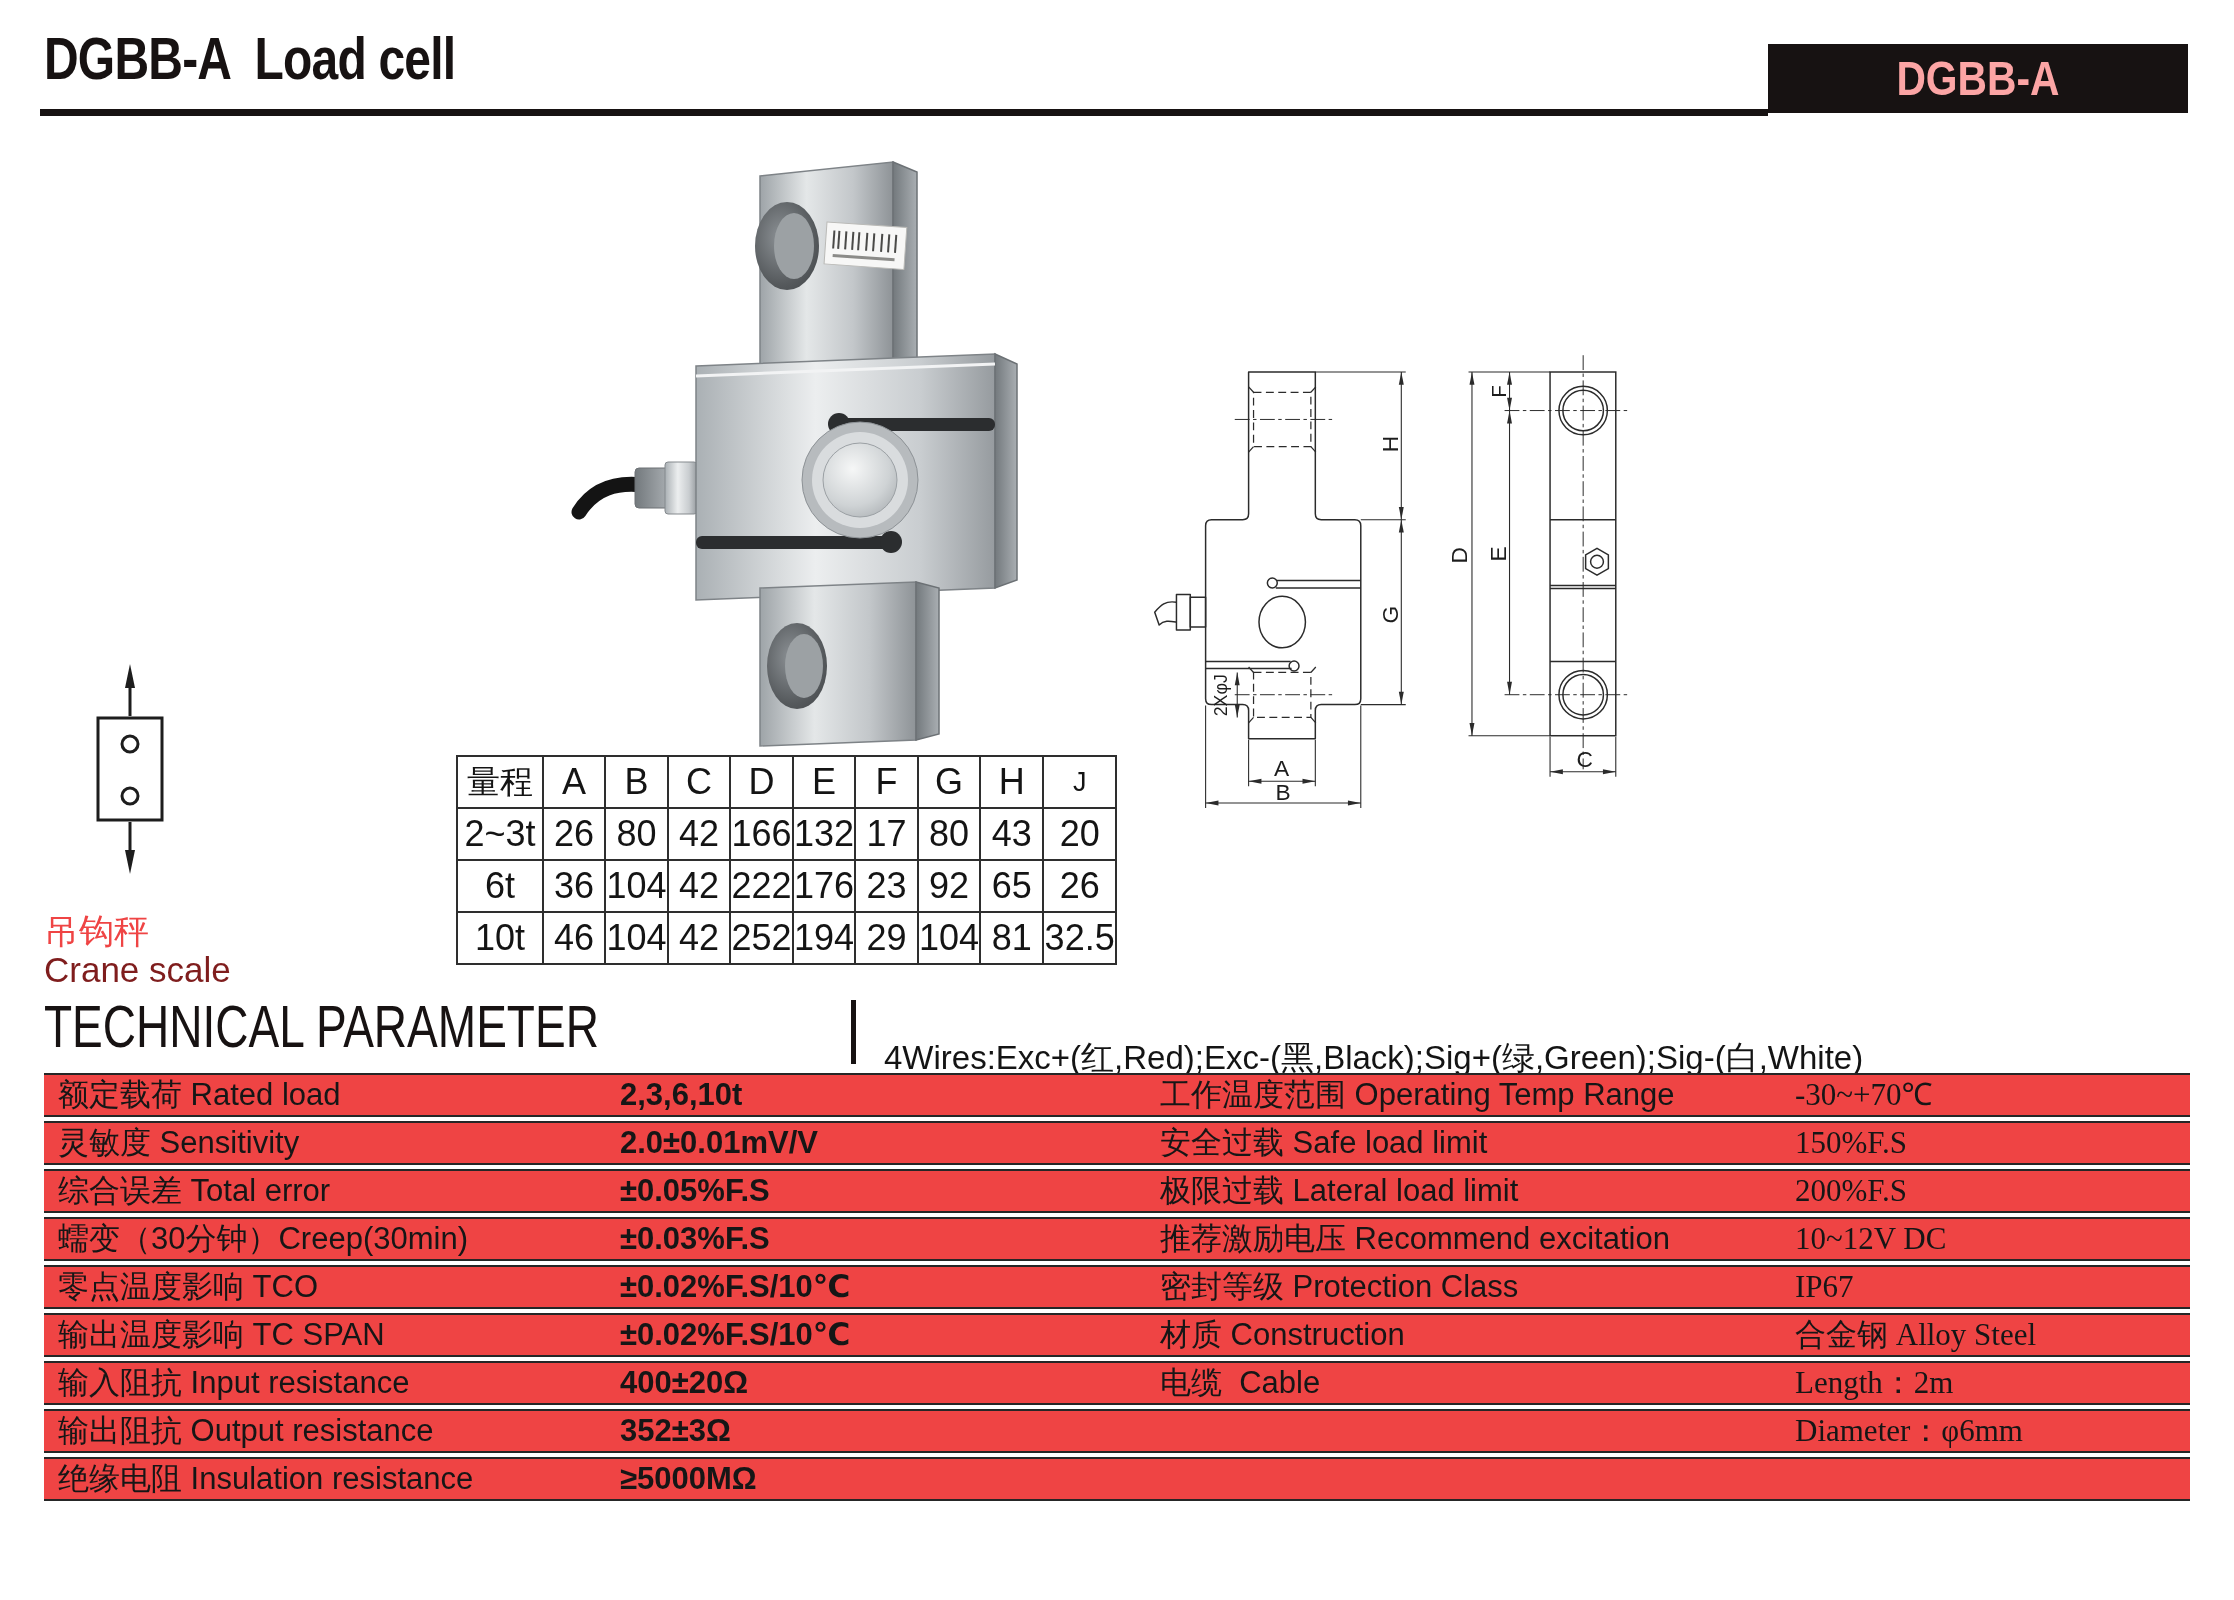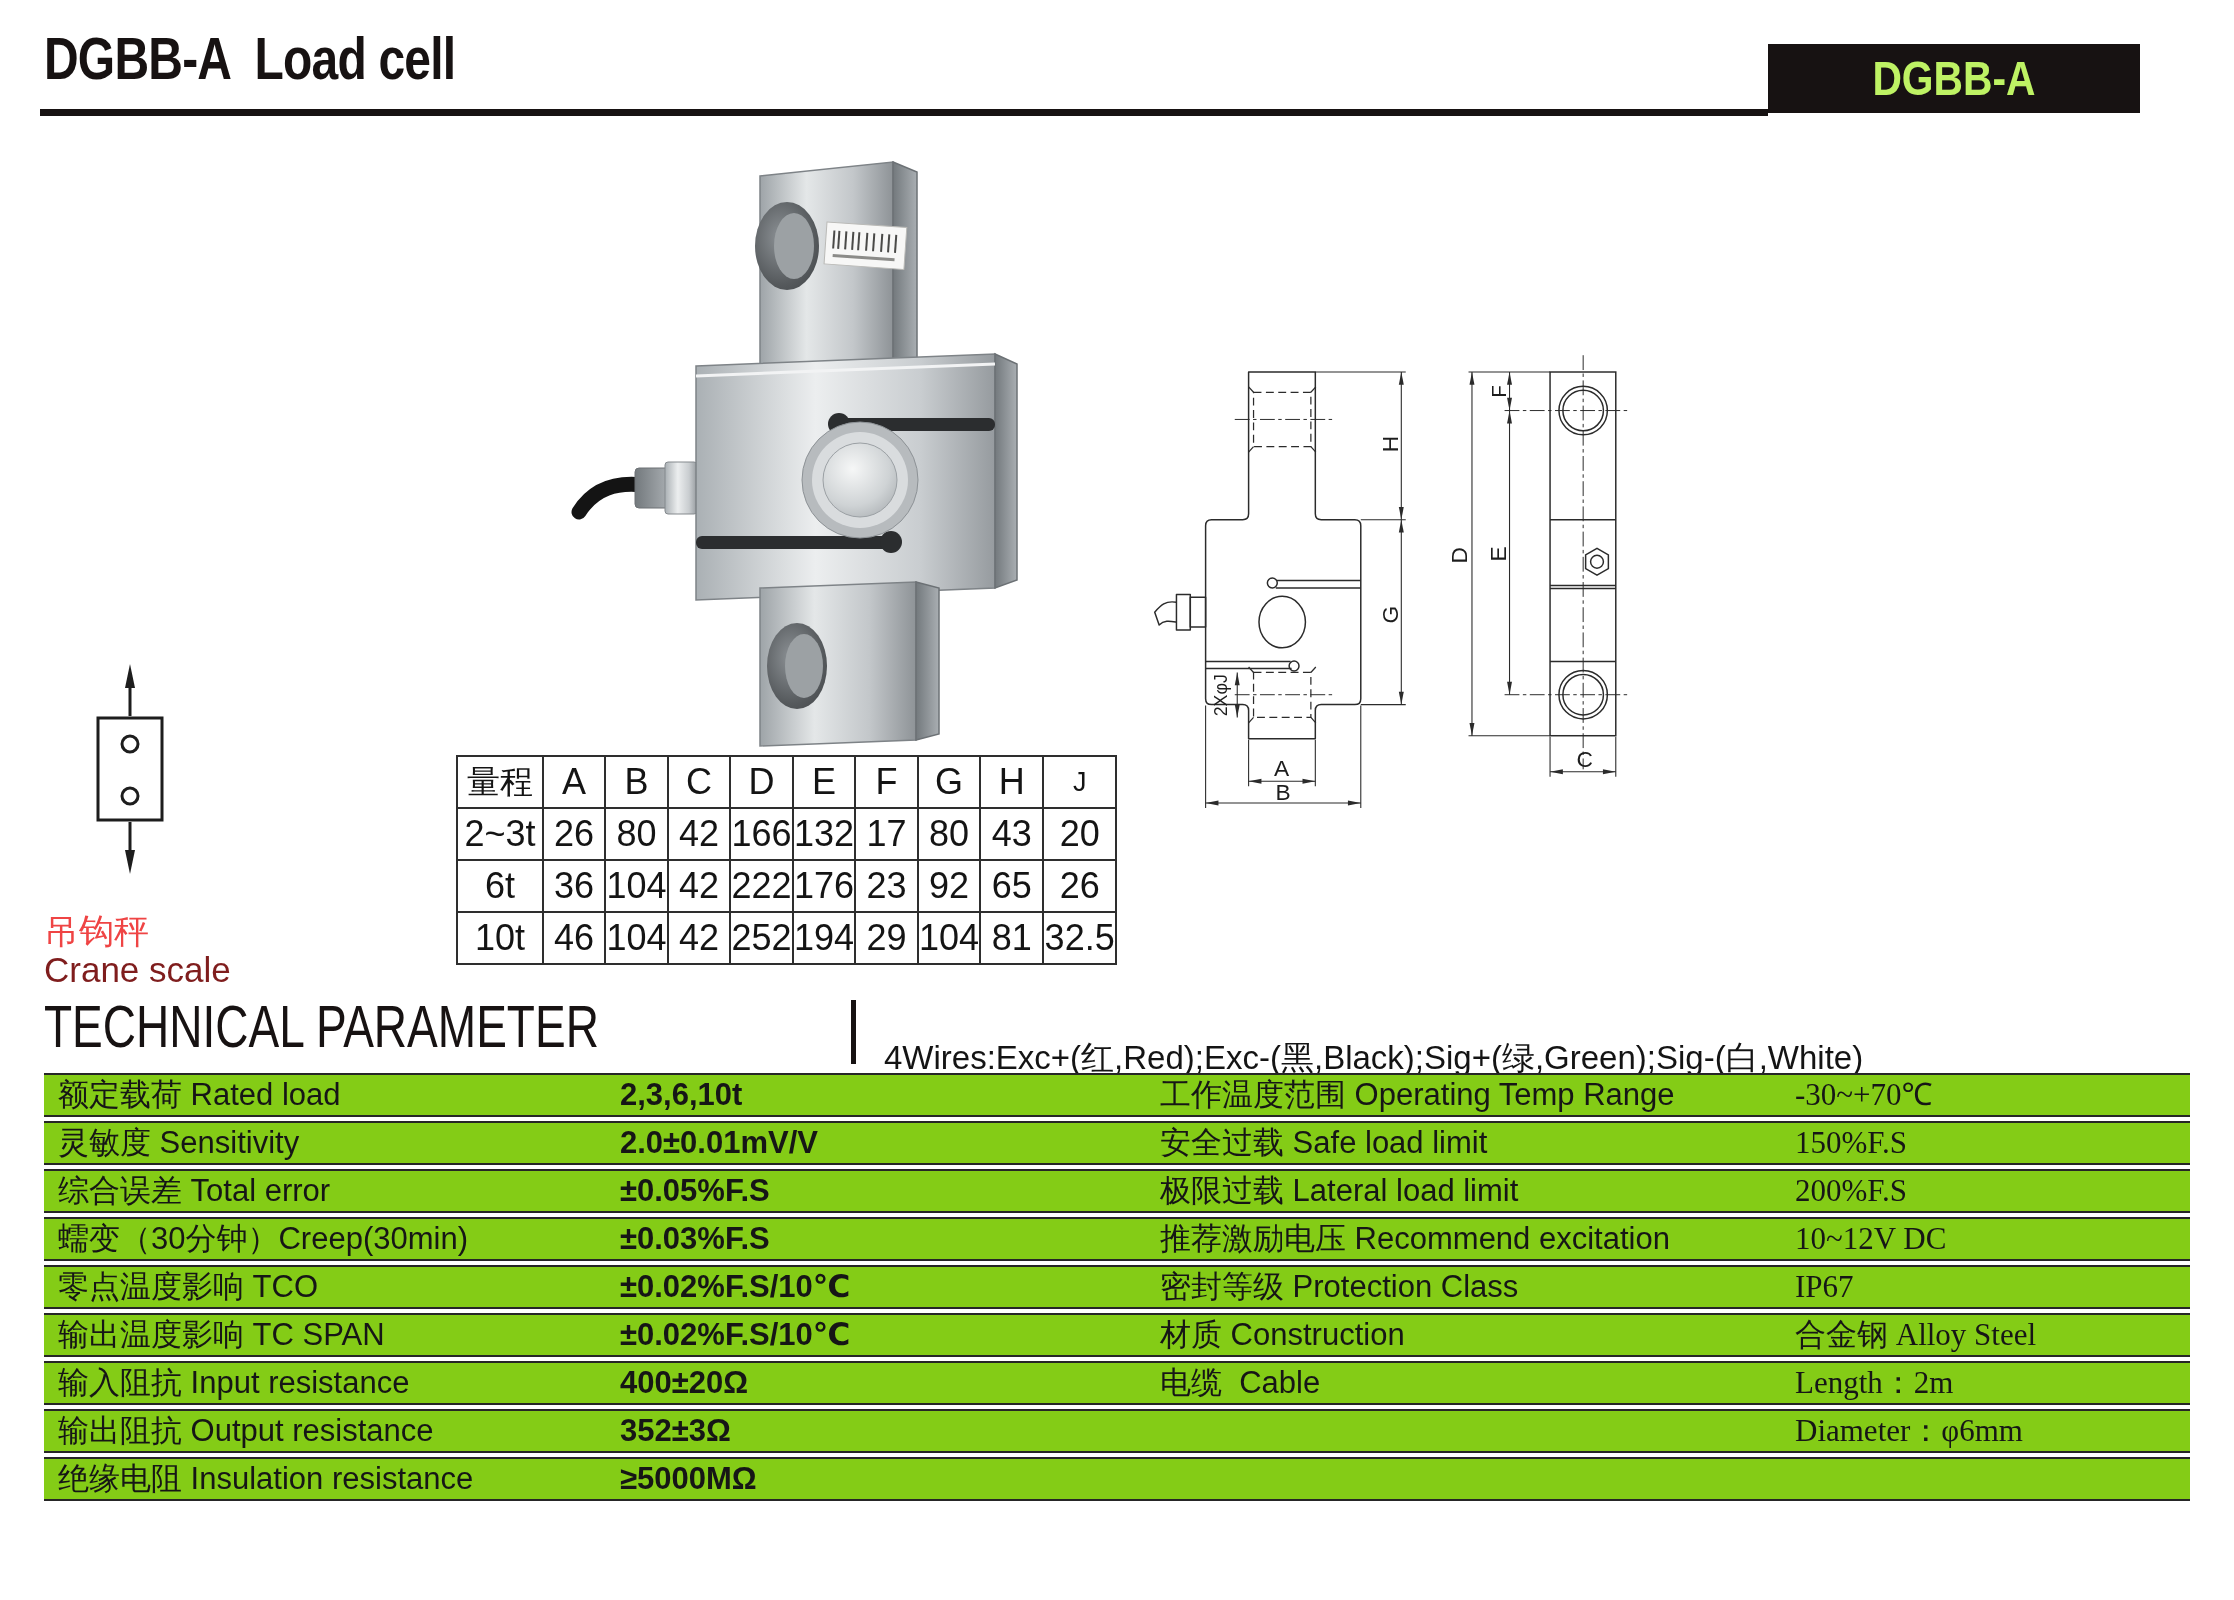--- a/index.html
+++ b/index.html
@@ -1,38 +1,38 @@
 <!DOCTYPE html>
 <html><head>
 <meta charset="utf-8">
 <style>
   html,body{margin:0;padding:0;background:#ffffff;}
   body{width:2234px;height:1600px;position:relative;font-family:"Liberation Sans","DejaVu Sans",sans-serif;color:#1b1b1b;overflow:hidden;}
   .abs{position:absolute;}
   
   .page-title{left:44px;top:24px;font-size:60px;font-weight:bold;letter-spacing:-1px;transform:scaleX(.80);transform-origin:left top;white-space:pre;color:#171212;}
   .title-rule{left:40px;top:109px;width:1728px;height:7px;background:#171212;}
-  .model-badge{left:1768px;top:44px;width:372px;height:69px;background:#171212;color:#bef264;display:flex;align-items:center;justify-content:center;}
+  .model-badge{left:1768px;top:44px;width:420px;height:69px;background:#171212;color:#fca5a5;display:flex;align-items:center;justify-content:center;}
   .model-badge span{font-size:48px;font-weight:bold;transform:scaleX(.85);letter-spacing:0px;}
   
   table.dims{left:456px;top:755px;border-collapse:collapse;table-layout:fixed;position:absolute;}
   table.dims td{border:2px solid #2e2e2e;height:50px;text-align:center;vertical-align:middle;font-size:36px;padding:0;color:#141414;}
   table.dims td.cn{font-size:33px;}
   table.dims td.small{font-size:27px;}
   
   .crane-cn{left:44px;top:908px;font-size:35px;color:#ef4444;}
   .crane-en{left:44px;top:950px;font-size:35px;color:#7f1d1d;}
   
   .sec-row{left:44px;top:993px;height:70px;display:flex;align-items:flex-start;}
   .sec-title{font-size:59px;font-weight:normal;letter-spacing:0;transform:scaleX(.78);transform-origin:left top;white-space:pre;color:#171212;}
   .sec-bar{left:851px;top:1000px;width:5px;height:64px;background:#171212;}
   .wires-note{left:884px;top:1036px;font-size:33px;color:#141414;white-space:pre;}
   
   .params{left:44px;top:1073px;width:2146px;}
-  .prow{position:relative;height:44px;margin-bottom:4px;background:#84cc16;border-top:2px solid #262626;border-bottom:2px solid #262626;box-sizing:border-box;}
+  .prow{position:relative;height:44px;margin-bottom:4px;background:#ef4444;border-top:2px solid #262626;border-bottom:2px solid #262626;box-sizing:border-box;}
   .prow span{position:absolute;top:0;line-height:40px;font-size:31px;white-space:pre;color:#161616;}
   .prow .pl{left:14px;}
   .prow .vl{left:576px;font-weight:bold;}
   .prow .pr{left:1116px;}
   .prow .vr{left:1751px;font-family:Liberation Serif, serif;}
   svg text{font-family:"Liberation Sans","DejaVu Sans",sans-serif;}
 </style>
 </head>
 <body>
 

